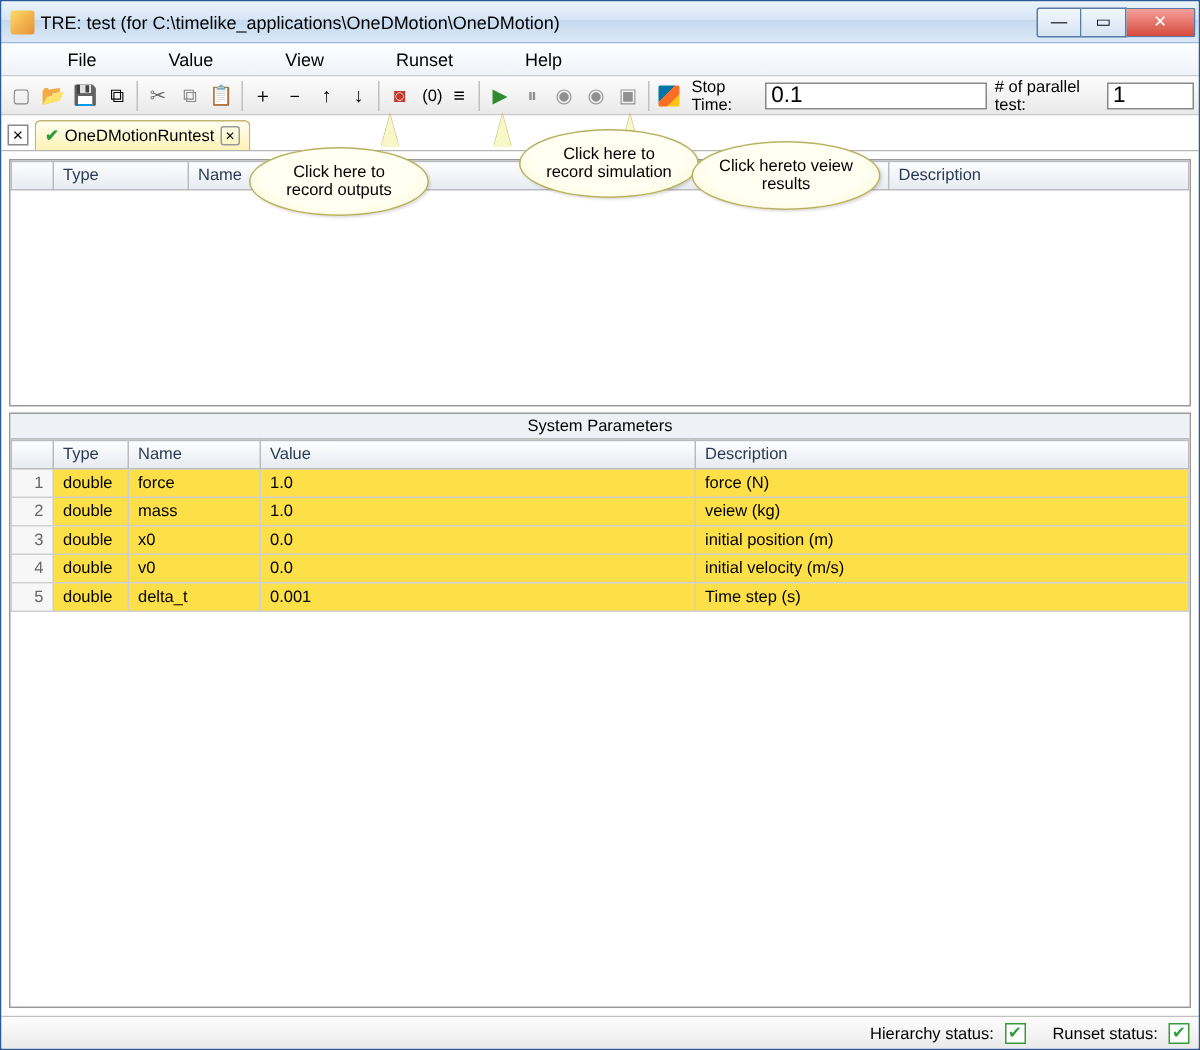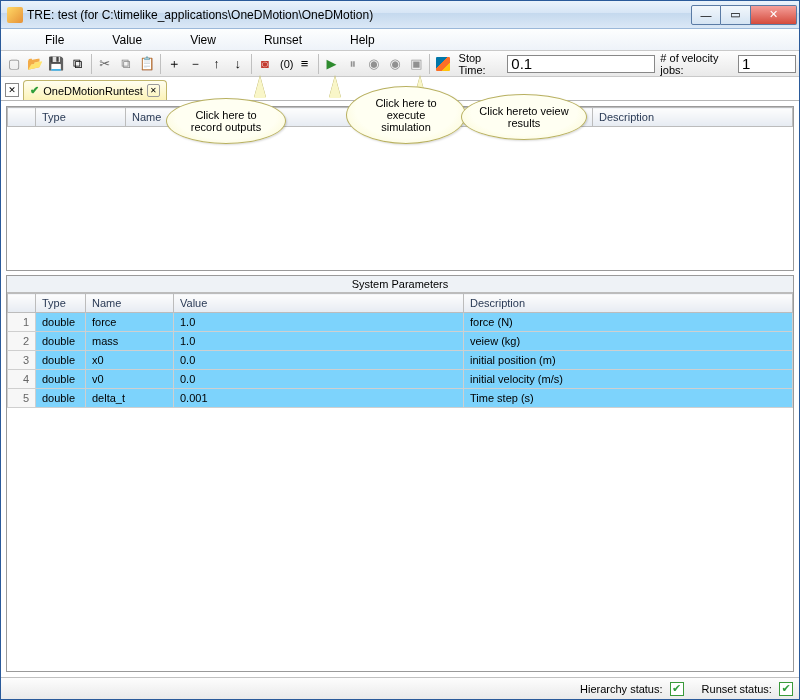--- a/index.html
+++ b/index.html
@@ -111,21 +111,21 @@
       text-align: center; background: #eef2f6;
       border-bottom: 1px solid #bcbcbc; padding: 2px 0; font-size: 11px;
     }
     table.grid { width: 100%; border-collapse: collapse; font-size: 11px; }
     table.grid th {
       background: linear-gradient(to bottom, #fdfdfd, #e6ebf2);
       border: 1px solid #bcbcbc; padding: 3px 6px; text-align: left;
       font-weight: normal; color: #2a3a55;
     }
     table.grid td {
-      border: 1px solid #cfcfcf; padding: 3px 6px; background: #7dd3fc;
+      border: 1px solid #cfcfcf; padding: 3px 6px; background: #fde047;
     }
     table.grid td.rownum { width: 28px; text-align: right; color: #666; background: #f7f7f7; }
     .statusbar {
       height: 22px; border-top: 1px solid #c0c0c0;
       background: linear-gradient(to bottom, #fdfdfd, #eaeaea);
       display: flex; align-items: center; justify-content: flex-end;
       padding: 0 6px; gap: 18px; font-size: 11px;
     }
     .status-chk {
       width: 14px; height: 14px; border: 1px solid #3a9a3a;
@@ -211,21 +211,21 @@
     <div class="tbtn dis">⏸</div>
     <div class="tbtn dis">◉</div>
     <div class="tbtn dis">◉</div>
     <div class="tbtn dis">▣</div>
     <div class="tsep"></div>
     <div class="tbtn">
         <div class="ic-ml"></div>
       </div>
     <span class="lbl">Stop Time:</span>
     <input style="width: 148px;" value="0.1">
-    <span class="lbl"># of velocity jobs:</span>
+    <span class="lbl"># of parallel test:</span>
     <input style="width: 58px;" value="1">
   </div>
 
   <div class="tabstrip">
     <div class="tabclose-sq">✕</div>
     <div class="tab">
       <span class="check-icon">✔</span>
       <span>OneDMotionRuntest</span>
       <span class="tab-x">✕</span>
     </div>
@@ -299,21 +299,21 @@
       </table>
     </div>
 
     <div class="tail" style="left:248px; top:-30px"></div>
     <div class="callout" style="left:160px; top:-8px; width:120px">
       <span>Click here to record outputs</span>
     </div>
 
     <div class="tail" style="left:323px; top:-30px"></div>
     <div class="callout" style="left:340px; top:-20px; width:120px">
-      <span>Click here to execute simulation</span>
+      <span>Click here to record simulation</span>
     </div>
 
     <div class="tail" style="left:408px; top:-30px"></div>
     <div class="callout" style="left:455px; top:-12px; width:126px">
       <span>Click hereto veiew results</span>
     </div>
 
   </div>
 
   <div class="statusbar">

